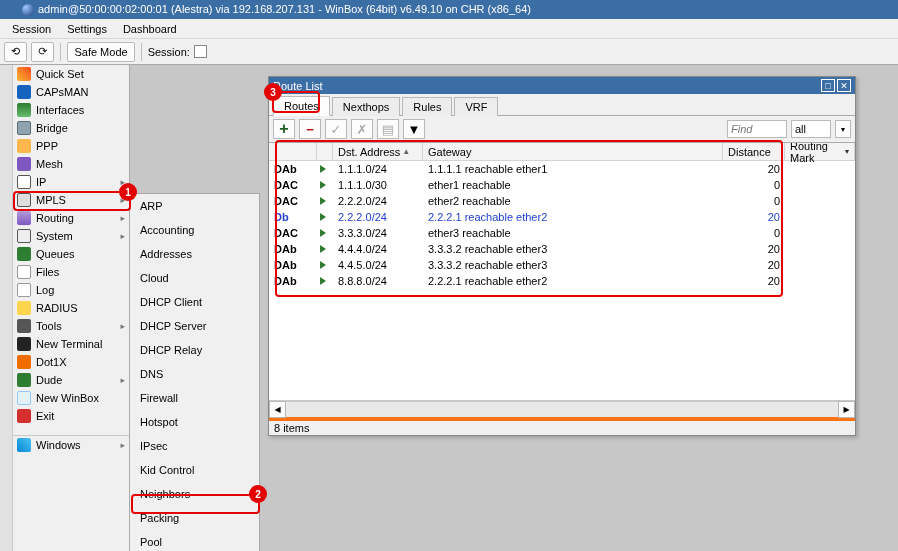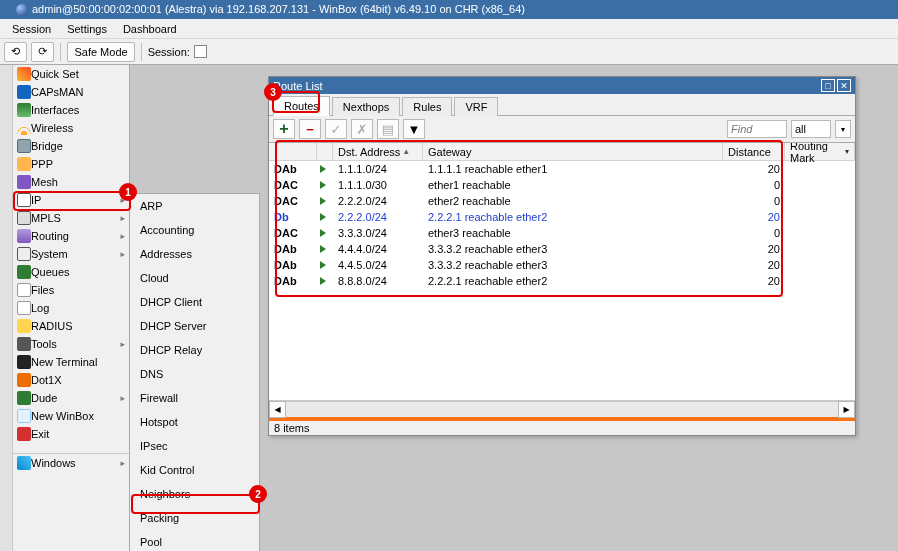--- a/index.html
+++ b/index.html
@@ -1,34 +1,34 @@
 <!DOCTYPE html>
 <html><head>
 <meta charset="utf-8">
 <style>
   * { box-sizing: border-box; margin: 0; padding: 0; font-family: "Segoe UI", Tahoma, Arial, sans-serif; font-size: 11px; }
   body { width: 898px; height: 551px; background: #f0f0f0; overflow: hidden; position: relative; }
 
-  .titlebar { background: #3b6ea5; color: #fff; height: 19px; line-height: 19px; padding: 0 16px; font-size: 11px; display: flex; align-items: center; }
+  .titlebar { background: #3b6ea5; color: #fff; height: 19px; line-height: 19px; padding: 0 22px; font-size: 11px; display: flex; align-items: center; }
   .titlebar .globe { width: 12px; height: 12px; border-radius: 50%; background: radial-gradient(circle at 30% 30%, #9ec6ff, #1a3e7a); margin-right: 4px; }
 
   .menubar { background: #f0f0f0; height: 20px; display: flex; align-items: center; padding: 0 4px; border-bottom: 1px solid #d7d7d7; }
   .menubar span { padding: 3px 8px; }
 
   .toolbar { background: #f0f0f0; height: 26px; display: flex; align-items: center; padding: 0 4px; border-bottom: 1px solid #a9a9a9; gap: 4px; }
   .toolbar .bt { border: 1px solid #b8b8b8; background: #fcfcfc; padding: 2px 6px; height: 20px; display: flex; align-items: center; border-radius: 2px; }
   .toolbar .sep { width: 1px; height: 18px; background: #c0c0c0; margin: 0 2px; }
   .toolbar .session-check { width: 13px; height: 13px; border: 1px solid #888; background: #fff; }
 
   .work { position: absolute; top: 65px; left: 0; right: 0; bottom: 0; background: #c7c7c7; }
 
   .sidebar { position: absolute; top: 0; left: 0; width: 130px; background: #f0f0f0; border-right: 1px solid #a9a9a9; bottom: 0; }
   .sidebar .collapse { position: absolute; top: 0; left: 0; width: 13px; bottom: 0; background: #e1e1e1; border-right: 1px solid #c9c9c9; }
   .side-items { margin-left: 13px; }
-  .side-item { height: 18px; display: flex; align-items: center; padding: 0 4px; position: relative; }
+  .side-item { height: 18px; display: flex; align-items: center; padding: 0 4px; gap: 5px; position: relative; }
   .side-item .ic { width: 14px; height: 14px; display: inline-block; border-radius: 2px; }
   .side-item .chev { margin-left: auto; color: #777; font-size: 9px; }
   .ic-qs  { background: linear-gradient(45deg,#f7b733,#fc4a1a); border-radius:50%; }
   .ic-cap { background: #1565c0; border-radius: 3px; }
   .ic-if  { background: linear-gradient(#2e7d32,#66bb6a); border-radius: 2px; }
   .ic-wifi{ background: radial-gradient(circle at 50% 90%,#ffa726 20%,transparent 21%),radial-gradient(circle at 50% 90%,transparent 40%,#ffa726 41% 45%,transparent 46%);}
   .ic-brg { background: #90a4ae; border-radius:50%; border:1px solid #546e7a; }
   .ic-ppp { background: #ffb74d; border-radius: 2px; }
   .ic-mesh{ background: #7e57c2; border-radius: 3px; }
   .ic-ip  { border:1px solid #555; background:#fff; font-size:6px; text-align:center; line-height:12px; }
@@ -132,24 +132,20 @@
         </div>
         <div class="side-item">
           <span class="ic ic-cap"></span>
           <span>CAPsMAN</span>
         </div>
         <div class="side-item">
           <span class="ic ic-if"></span>
           <span>Interfaces</span>
         </div>
         <div class="side-item">
-          <span class="ic ic-wifi"></span>
-          <span>Wireless</span>
-        </div>
-        <div class="side-item">
           <span class="ic ic-brg"></span>
           <span>Bridge</span>
         </div>
         <div class="side-item">
           <span class="ic ic-ppp"></span>
           <span>PPP</span>
         </div>
         <div class="side-item">
           <span class="ic ic-mesh"></span>
           <span>Mesh</span>

